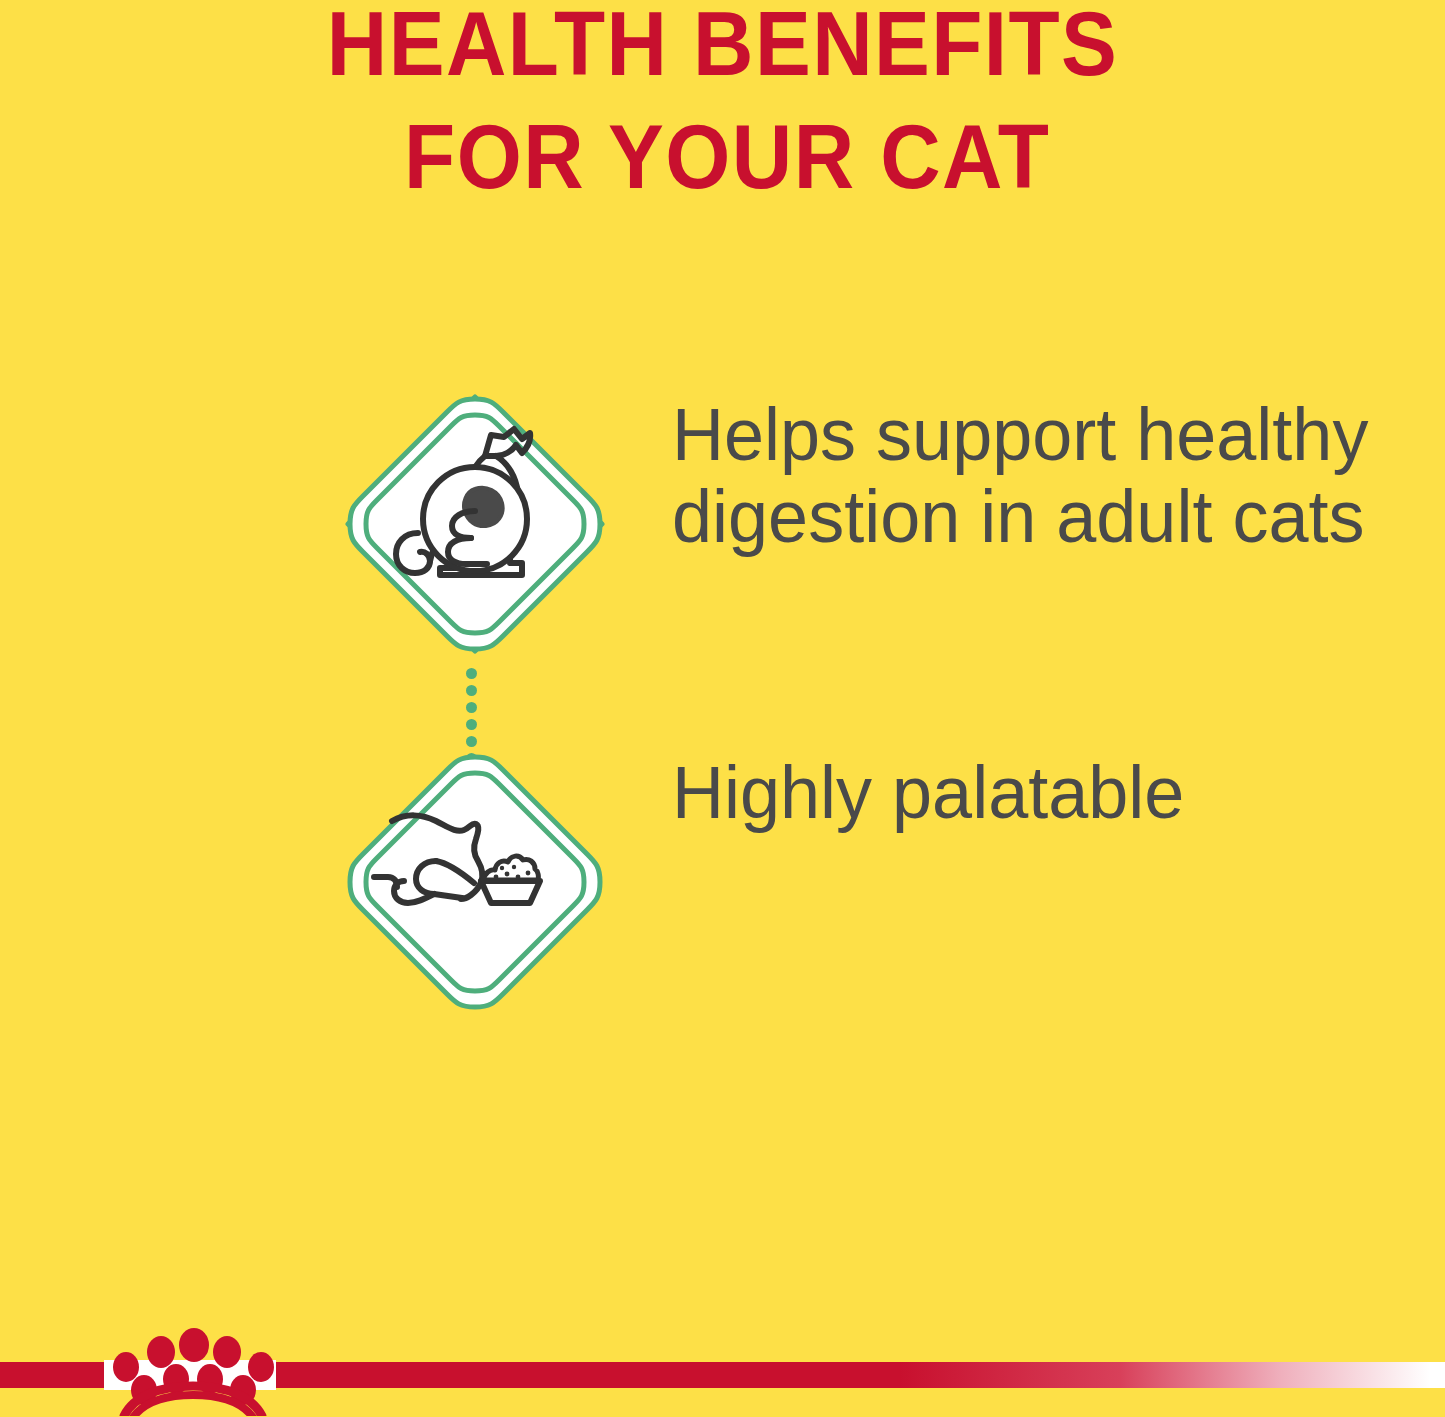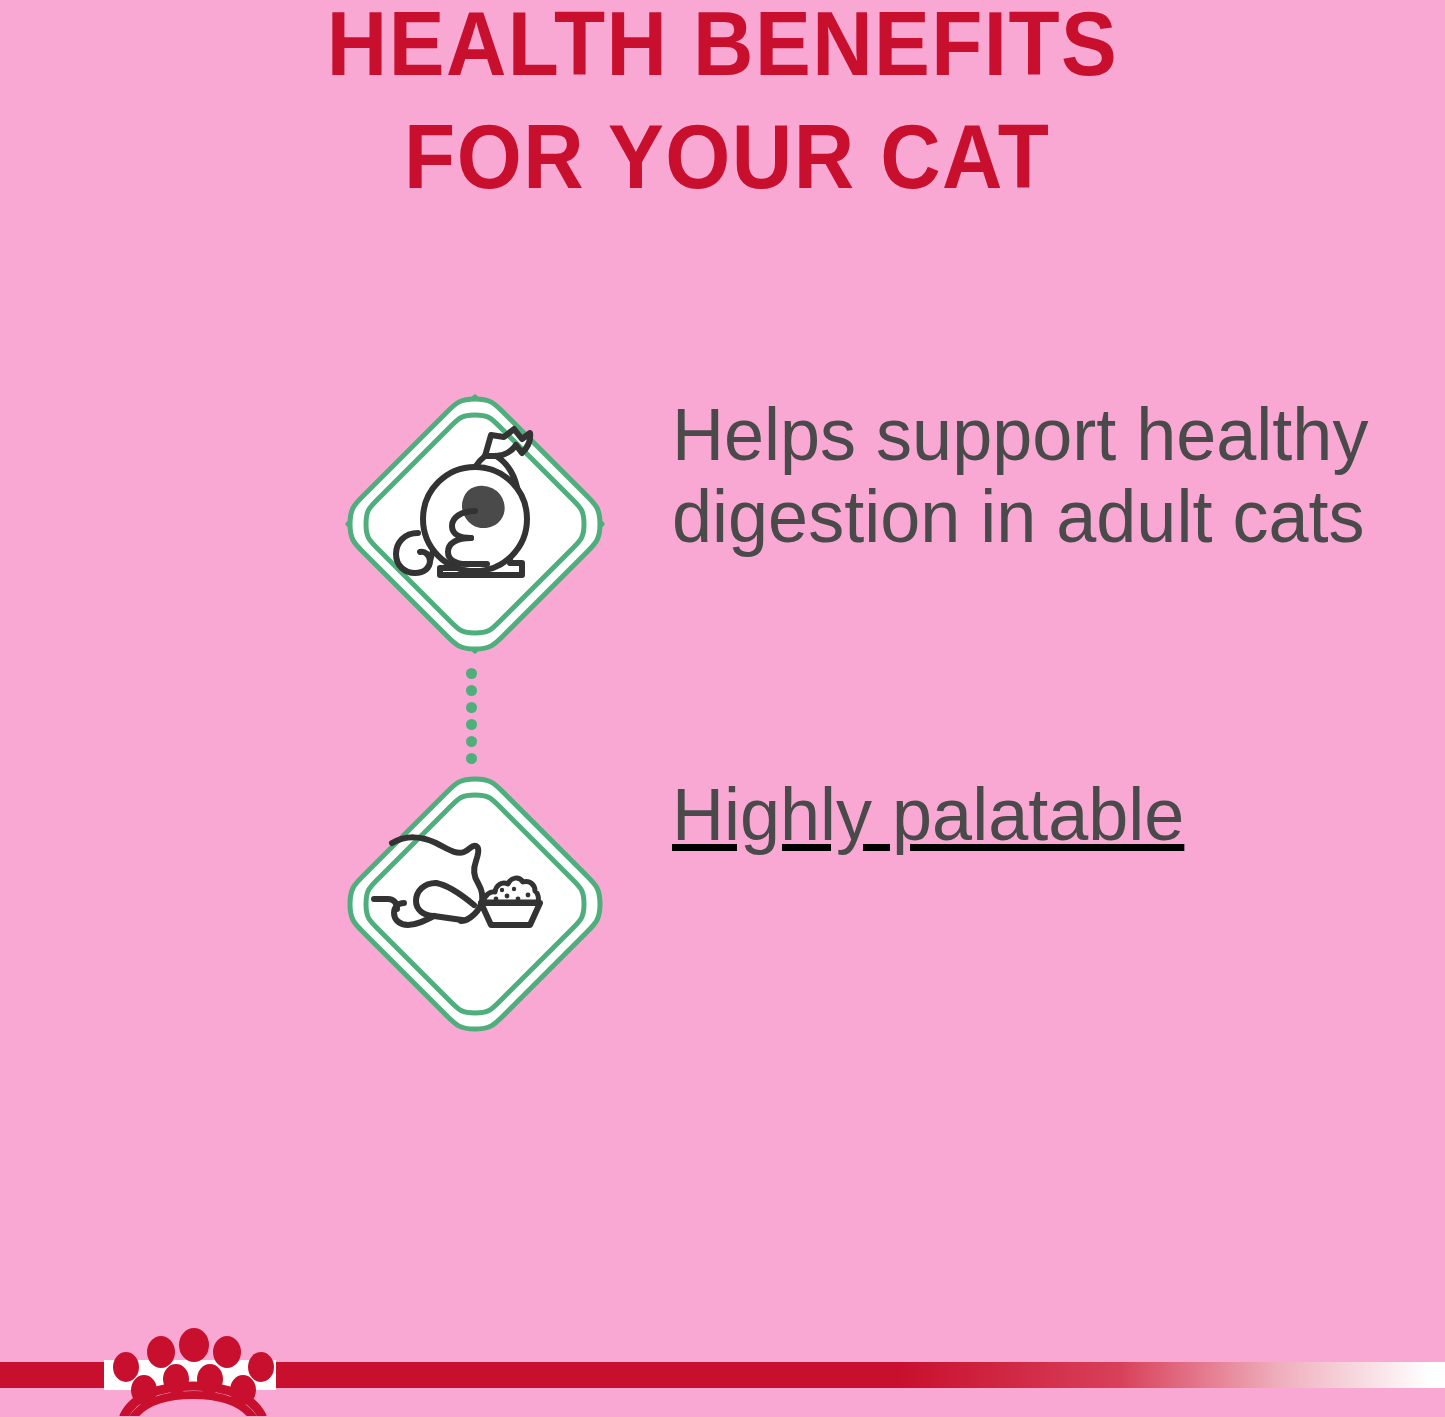--- a/index.html
+++ b/index.html
@@ -7,21 +7,21 @@
     padding: 0;
     background: #ffffff;
   }
   body {
     font-family: "Liberation Sans", sans-serif;
   }
   #page {
     position: relative;
     width: 1445px;
     height: 1417px;
-    background: #f9a8d4;
+    background: #fde047;
     overflow: hidden;
   }
 
   
   .title-block {
     position: absolute;
     left: 0;
     top: -12px;
     width: 1445px;
     text-align: center;
@@ -41,21 +41,21 @@
   .title-line.l2 {
     padding-left: 10px;
   }
 
   
   .benefit-row {
     position: absolute;
     display: flex;
   }
   .benefit-row.r1 { left: 344px; top: 393px; }
-  .benefit-row.r2 { left: 344px; top: 773px; text-decoration: underline; }
+  .benefit-row.r2 { left: 344px; top: 751px; }
 
   .badge {
     position: relative;
     width: 262px;
     height: 262px;
     flex: 0 0 auto;
   }
   .badge svg { display: block; }
 
   .benefit-text {

